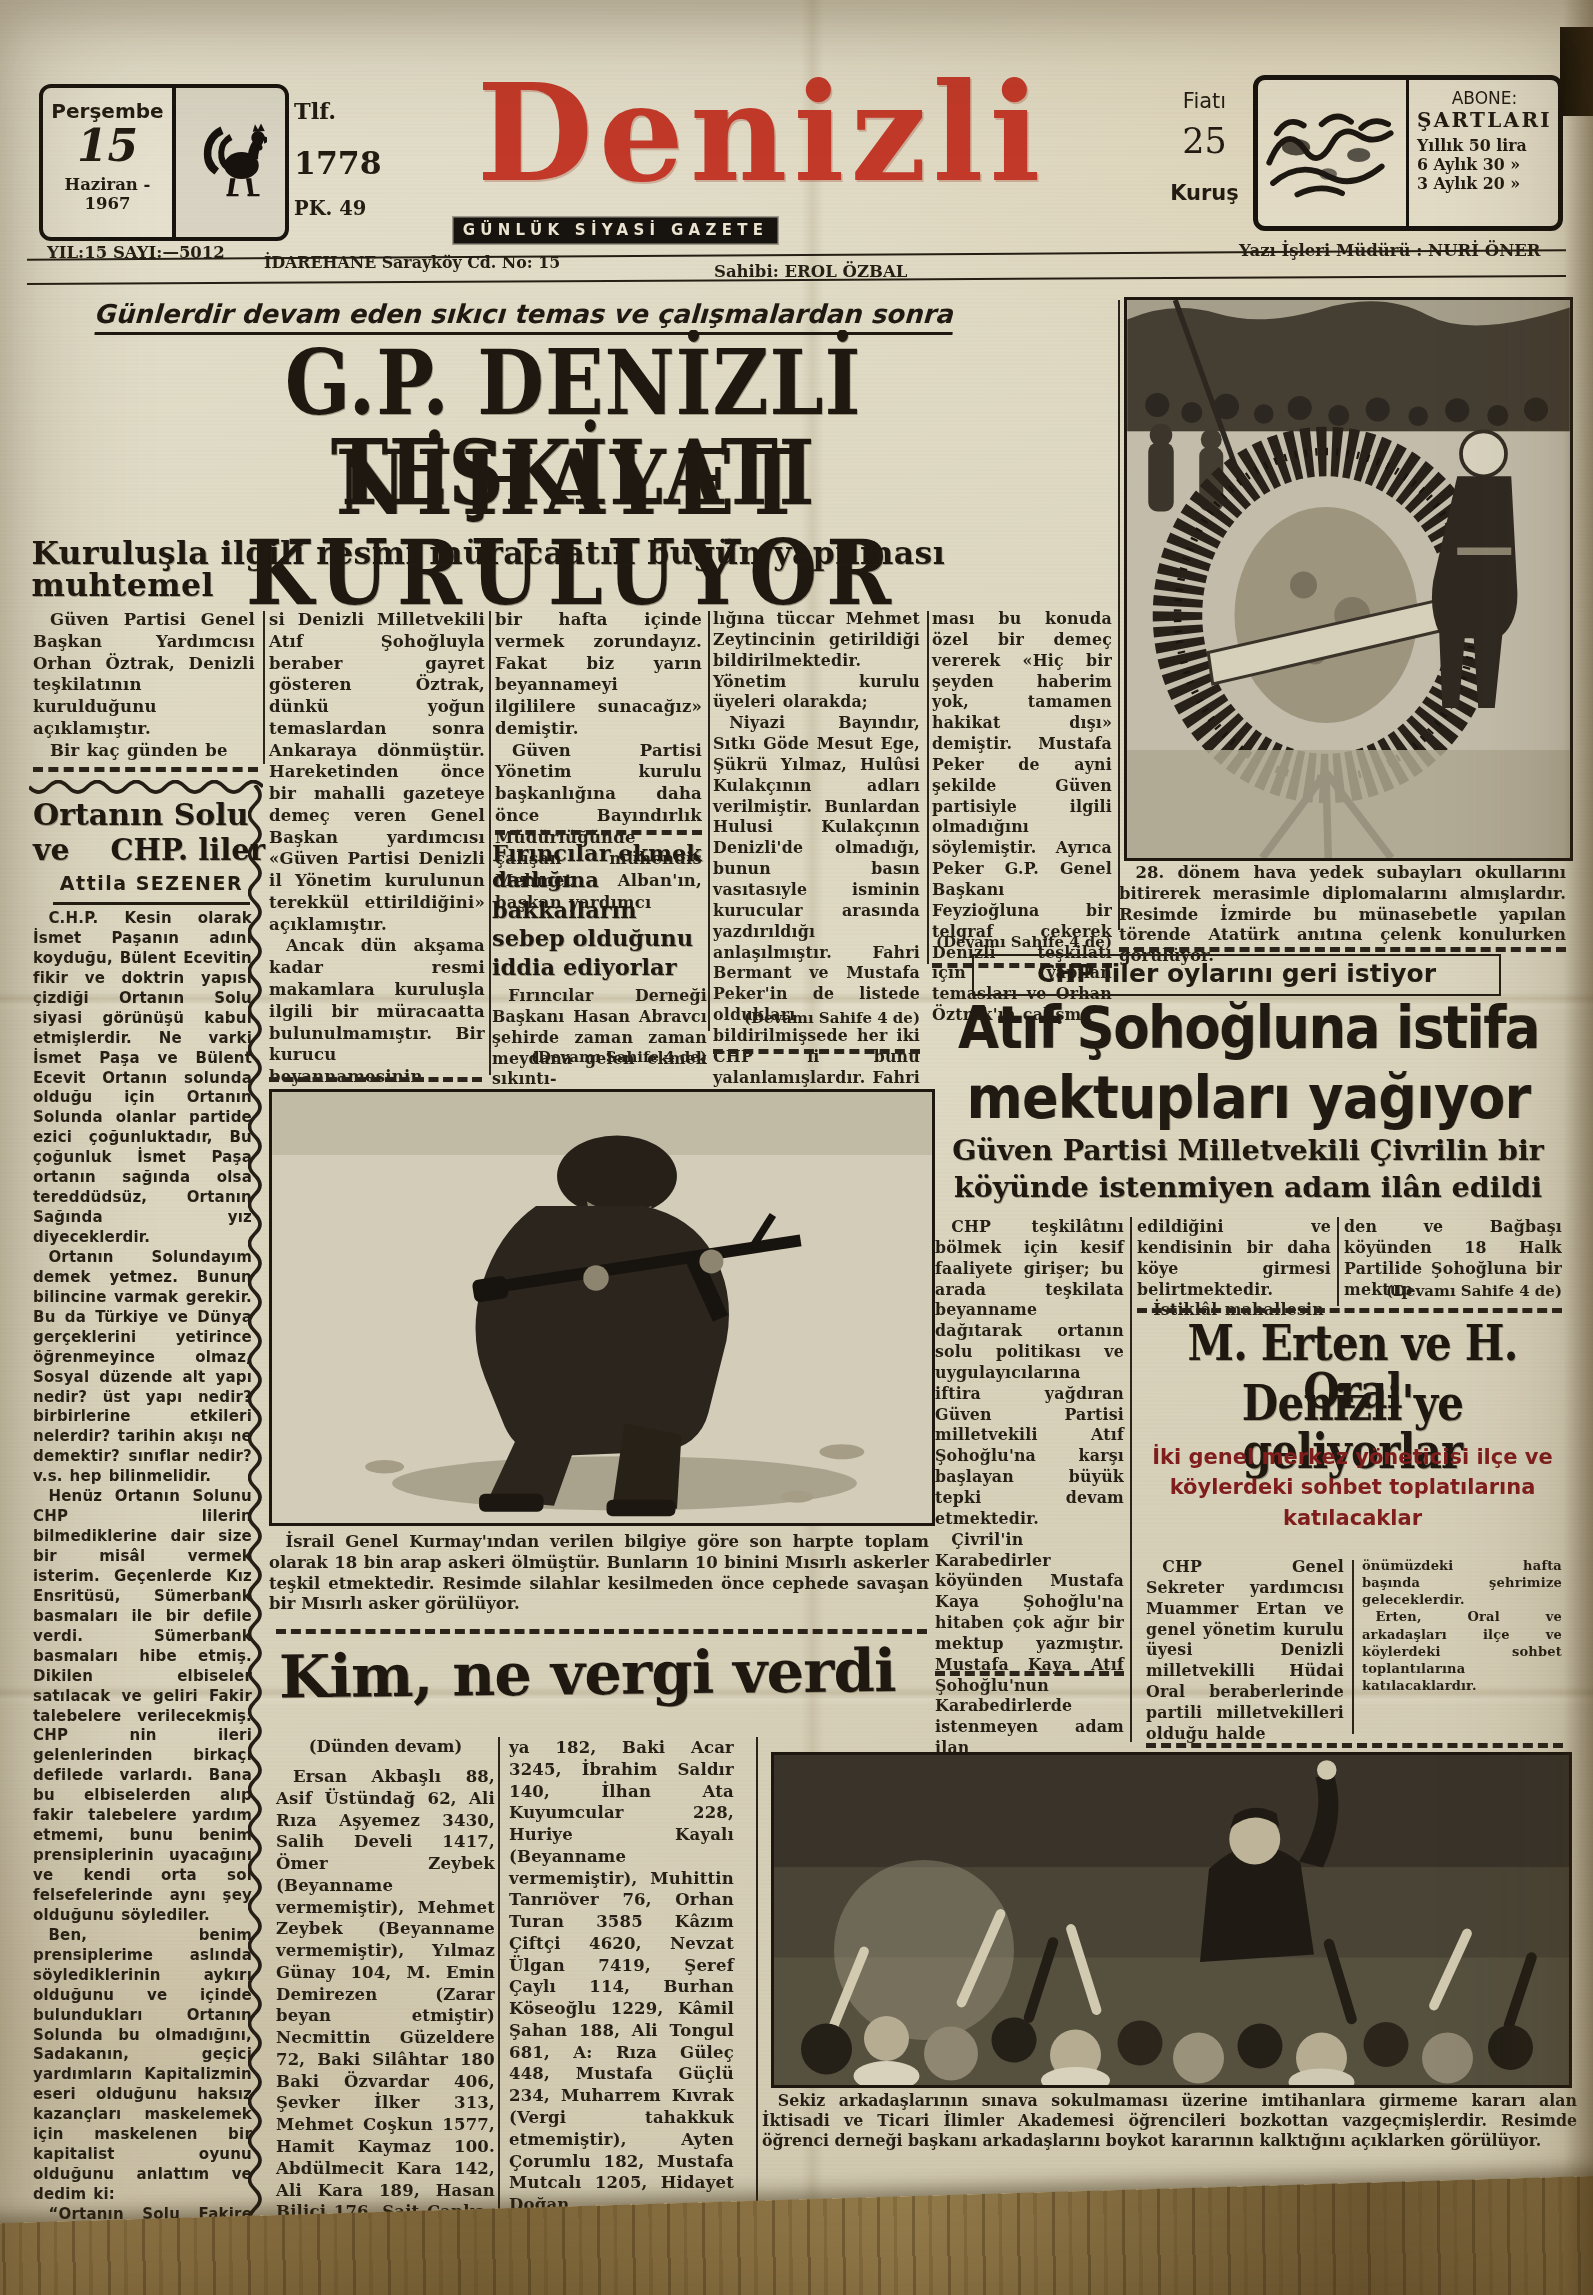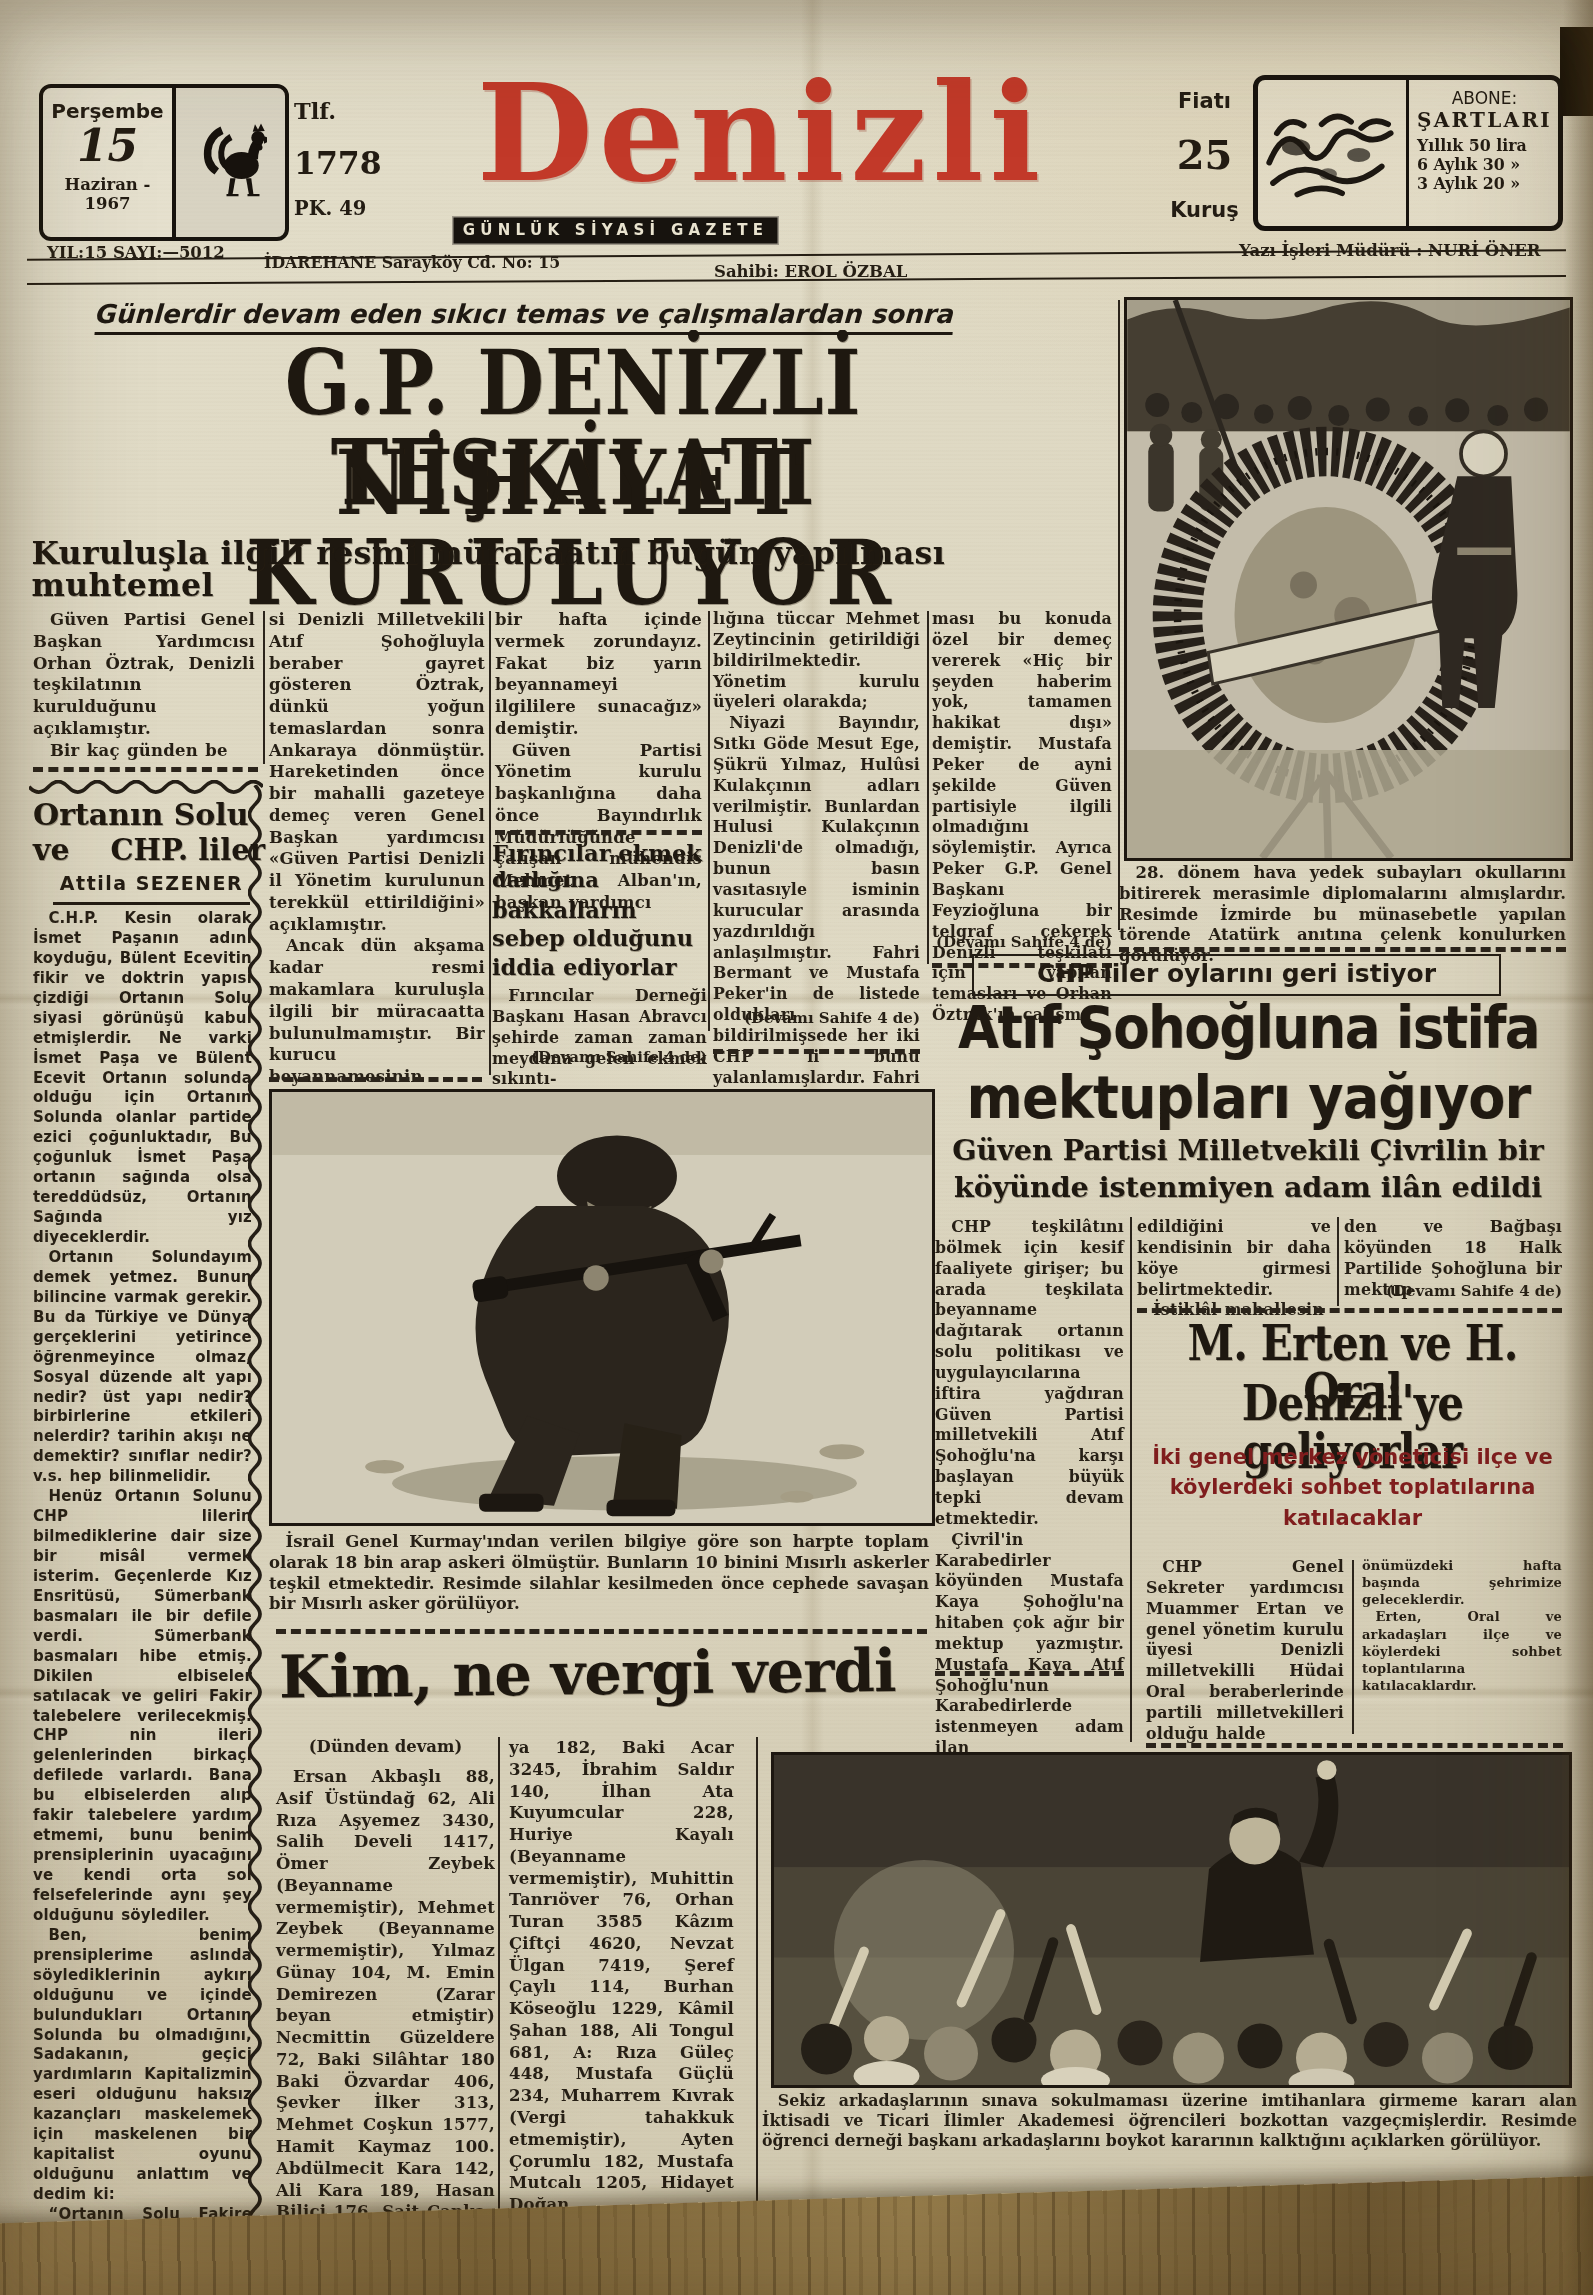--- a/index.html
+++ b/index.html
@@ -92,22 +92,22 @@
   <div class="serif ink" style="font-weight:700;font-size:31.5px;margin-top:19.5px;">1778</div>
   <div class="serif ink" style="font-weight:700;font-size:19.5px;margin-top:16.5px;">PK. 49</div>
 </div>
 
 <div class="abs" style="left:420px;top:66px;width:683px;text-align:center;">
   <span id="logo">Denizli</span>
 </div>
 <div class="tag-bar" style="left:452px;top:216px;width:327px;height:28.5px;">GÜNLÜK SİYASİ GAZETE</div>
 
 <div class="abs" style="left:1161px;top:89px;width:87px;text-align:center;">
-  <div class="sans ink" style="font-weight:700;font-size:21px;text-align:center;">Fiatı</div>
-  <div class="serif ink" style="font-weight:700;font-size:40px;margin-top:18px;">25</div>
+  <div class="sans ink" style="font-weight:400;font-size:21px;text-align:center;">Fiatı</div>
+  <div class="serif ink" style="font-weight:400;font-size:35px;margin-top:8px;">25</div>
   <div class="sans ink" style="font-weight:700;font-size:21px;margin-top:19.5px;">Kuruş</div>
 </div>
 
 <div class="mast-box" style="left:1253px;top:75px;width:300px;height:146px;display:flex;border-width:5.3px;">
   <div style="width:159px;border-right:3px solid #17130e;display:flex;align-items:center;justify-content:center;">
     <svg width="147" height="120" viewBox="0 0 230 170">
       <g stroke="#1d1812" stroke-width="9" fill="none" stroke-linecap="round">
         <path d="M16,100 q26,-62 56,-20 q20,30 42,-10 q16,-30 44,-12 q22,14 48,-4"></path>
         <path d="M22,132 q42,-36 88,-10 q38,20 82,-16"></path>
         <path d="M28,54 q18,-28 42,-12"></path>

